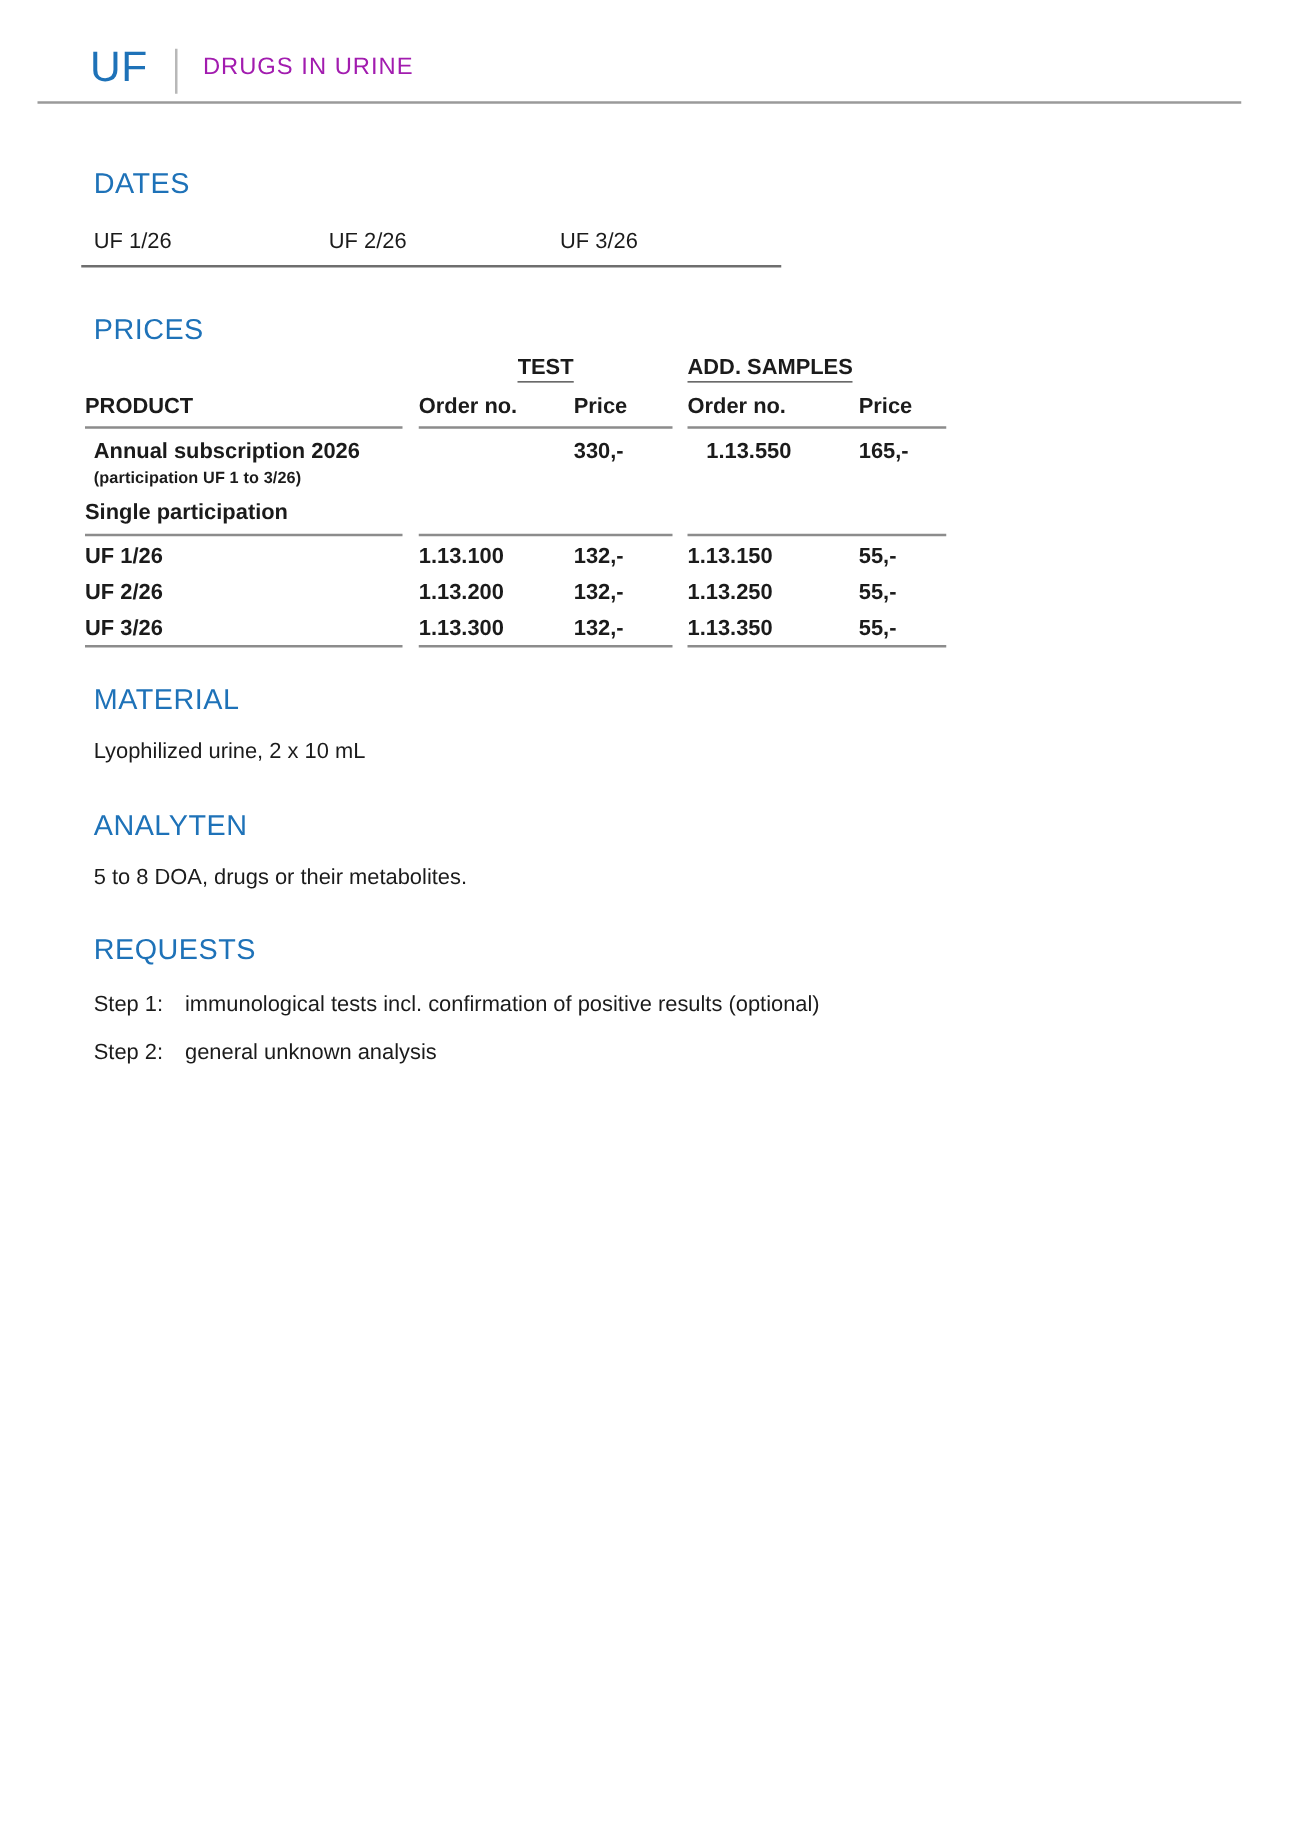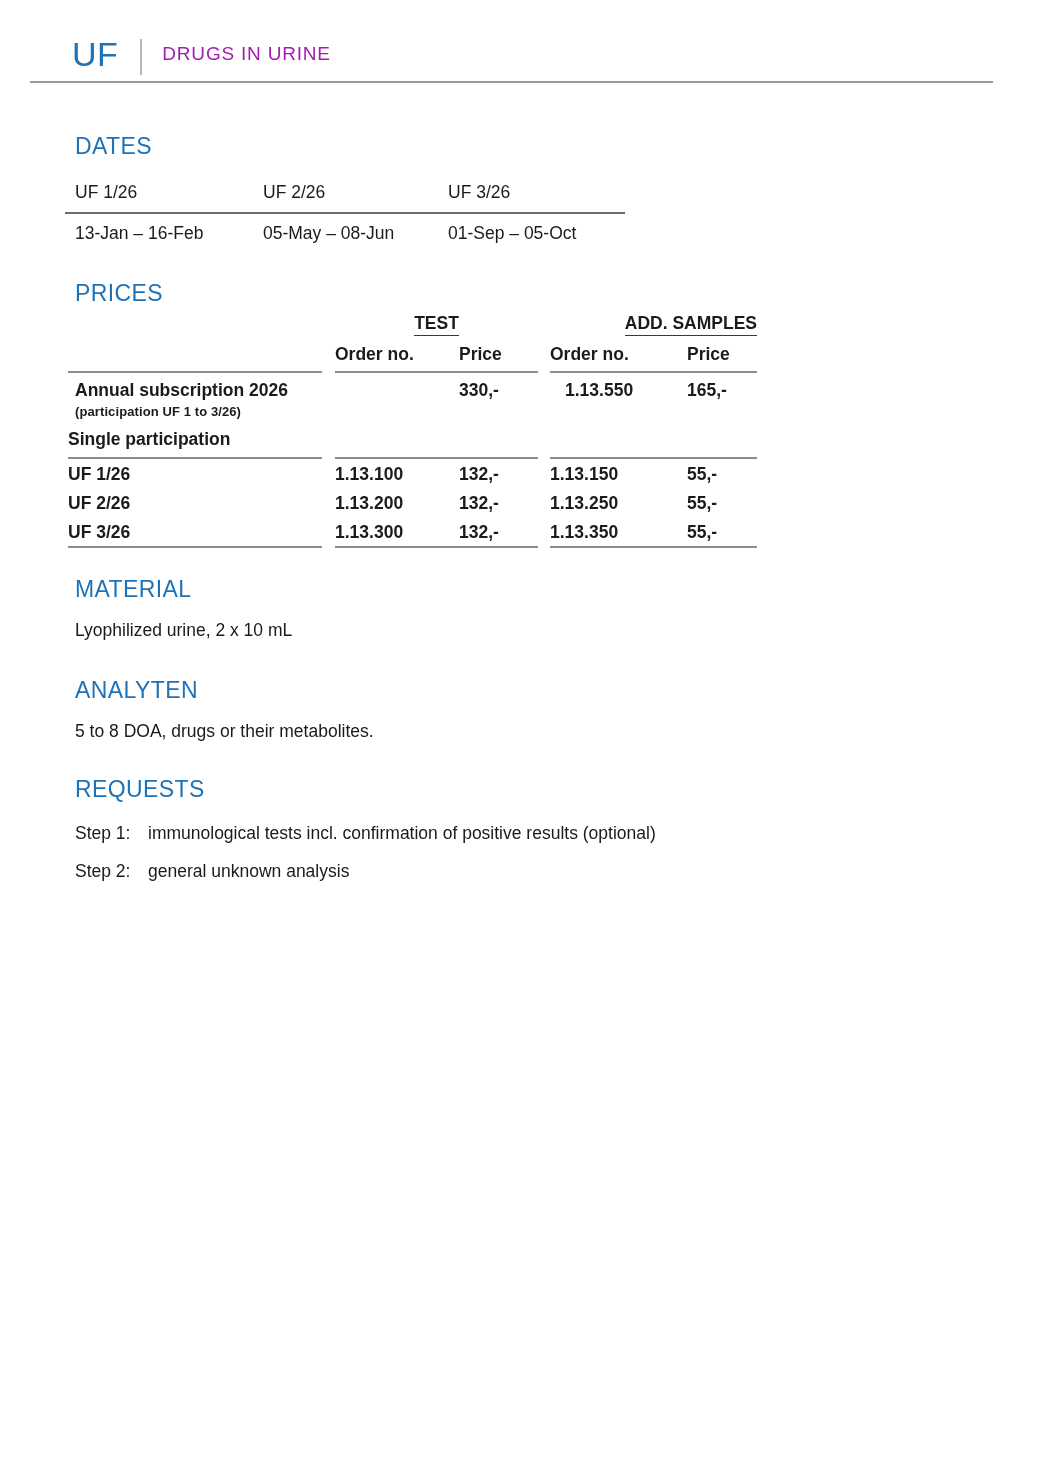--- a/index.html
+++ b/index.html
@@ -65,21 +65,21 @@
     grid-template-columns:254px 13px 124px 79px 12px 137px 70px;
     margin:5px 0 0 -7px;
     font-weight:bold;
   }
   .col-prod{grid-column:1;padding-left:7px;}
   .col-to{grid-column:3;padding-left:5px;}
   .col-tp{grid-column:4;}
   .col-ao{grid-column:6;padding-left:15px;}
   .col-ap{grid-column:7;}
   .grp-test{grid-column:3/5;text-align:center;padding-bottom:5px;}
-  .grp-add{grid-column:6/8;text-align:right;padding-bottom:5px;}
+  .grp-add{grid-column:6/8;text-align:left;padding-bottom:5px;}
   .grp-label{display:inline-block;border-bottom:1.5px solid #3a3a3a;padding-bottom:1px;}
   .line-prod{grid-column:1/2;border-top:2px solid #8c8c8c;height:0;}
   .line-test{grid-column:3/5;border-top:2px solid #8c8c8c;height:0;}
   .line-add{grid-column:6/8;border-top:2px solid #8c8c8c;height:0;}
   .r1{grid-row:1}.r2{grid-row:2}.r3{grid-row:3}.r4{grid-row:4}.r5{grid-row:5}
   .r6{grid-row:6}.r7{grid-row:7}.r8{grid-row:8}.r9{grid-row:9}.r10{grid-row:10}
   .hdr-cell{padding:2px 0 6px;}
   .row-pad{padding:4px 0 3px;}
   .annual-cell{padding-top:6px;}
   .annual-prod{padding-top:6px;padding-bottom:5px;}
@@ -111,40 +111,36 @@
   <main class="content">
 
     <section class="sec-dates">
       <h2 class="sec-title">DATES</h2>
       <div class="dates-table">
         <div class="dates-row dates-names">
           <div>UF 1/26</div>
           <div>UF 2/26</div>
           <div>UF 3/26</div>
         </div>
-        <div class="dates-row dates-ranges">
-          <div>13-Jan – 16-Feb</div>
-          <div>05-May – 08-Jun</div>
-          <div>01-Sep – 05-Oct</div>
-        </div>
       </div>
     </section>
 
     <section class="sec-prices">
       <h2 class="sec-title">PRICES</h2>
 
       <div class="price-grid">
 
         <div class="grp-test r1">
           <span class="grp-label">TEST</span>
         </div>
         <div class="grp-add r1">
           <span class="grp-label">ADD. SAMPLES</span>
         </div>
 
+        <div class="col-prod hdr-cell r2">PRODUCT</div>
         <div class="col-to hdr-cell r2">Order no.</div>
         <div class="col-tp hdr-cell r2">Price</div>
         <div class="col-ao hdr-cell r2">Order no.</div>
         <div class="col-ap hdr-cell r2">Price</div>
 
         <div class="line-prod r3"></div>
         <div class="line-test r3"></div>
         <div class="line-add r3"></div>
 
         <div class="col-prod annual-prod r4">

